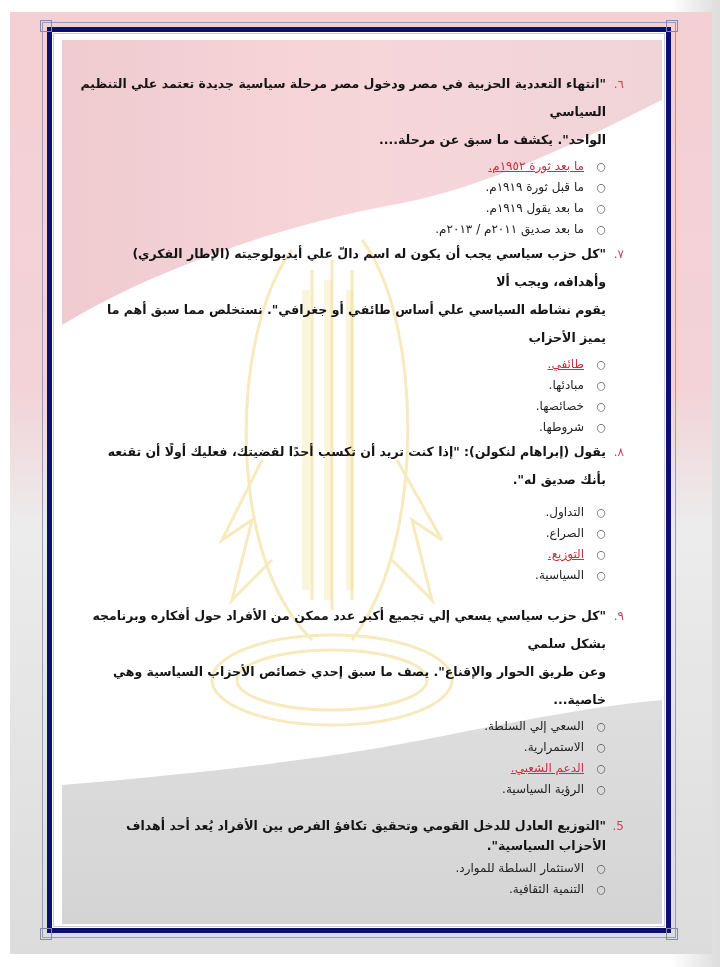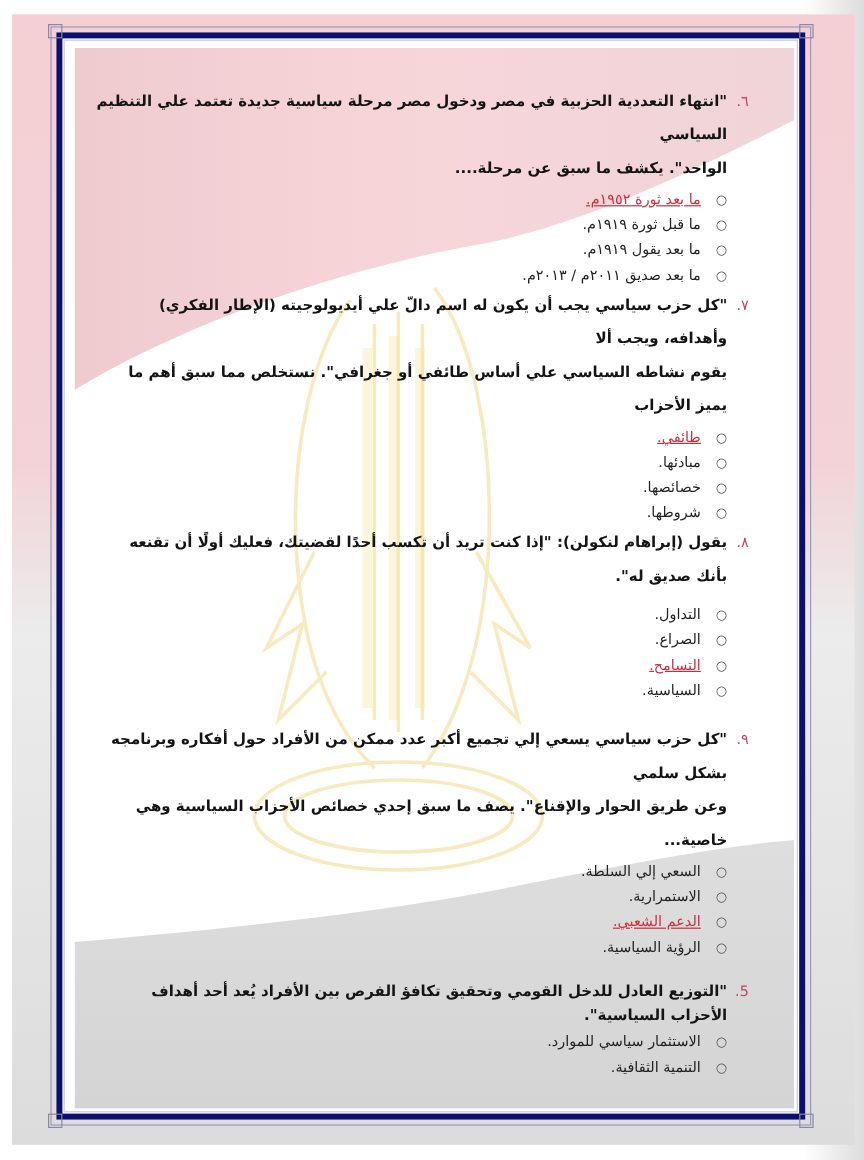--- a/index.html
+++ b/index.html
@@ -142,21 +142,21 @@
   </ul>
 
   <div class="q">
     <span class="qnum">٨.</span>
     <div>يقول (إبراهام لنكولن): "إذا كنت تريد أن تكسب أحدًا لقضيتك، فعليك أولًا أن تقنعه بأنك صديق له".</div>
   </div>
   <div class="gap-s"></div>
   <ul class="opts">
     <li><span class="bullet">○</span><span class="txt">التداول.</span></li>
     <li><span class="bullet">○</span><span class="txt">الصراع.</span></li>
-    <li class="correct"><span class="bullet">○</span><span class="txt">التسامح.</span></li>
+    <li class="correct"><span class="bullet">○</span><span class="txt">التوزيع.</span></li>
     <li><span class="bullet">○</span><span class="txt">السياسية.</span></li>
   </ul>
 
   <div class="gap-m"></div>
 
   <div class="q">
     <span class="qnum">٩.</span>
     <div>"كل حزب سياسي يسعي إلي تجميع أكبر عدد ممكن من الأفراد حول أفكاره وبرنامجه بشكل سلمي</div>
     <div>وعن طريق الحوار والإقناع". يصف ما سبق إحدي خصائص الأحزاب السياسية وهي خاصية...</div>
   </div>
@@ -167,17 +167,17 @@
     <li><span class="bullet">○</span><span class="txt">الرؤية السياسية.</span></li>
   </ul>
 
   <div class="gap-m"></div>
 
   <div class="q tight">
     <span class="qnum">5.</span>
     <div>"التوزيع العادل للدخل القومي وتحقيق تكافؤ الفرص بين الأفراد يُعد أحد أهداف الأحزاب السياسية".</div>
   </div>
   <ul class="opts">
-    <li><span class="bullet">○</span><span class="txt">الاستثمار سياسي للموارد.</span></li>
+    <li><span class="bullet">○</span><span class="txt">الاستثمار السلطة للموارد.</span></li>
     <li><span class="bullet">○</span><span class="txt">التنمية الثقافية.</span></li>
 
   </ul>
 </div>
 
 </body></html>

